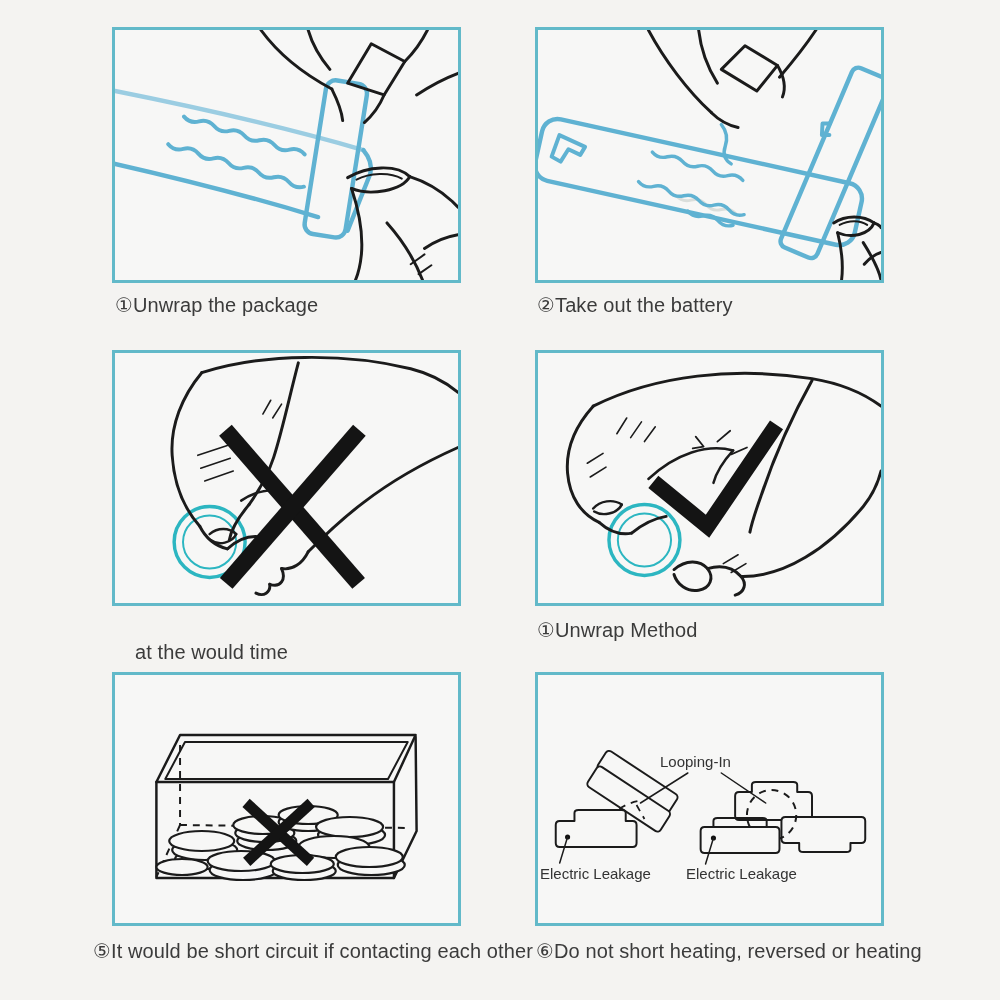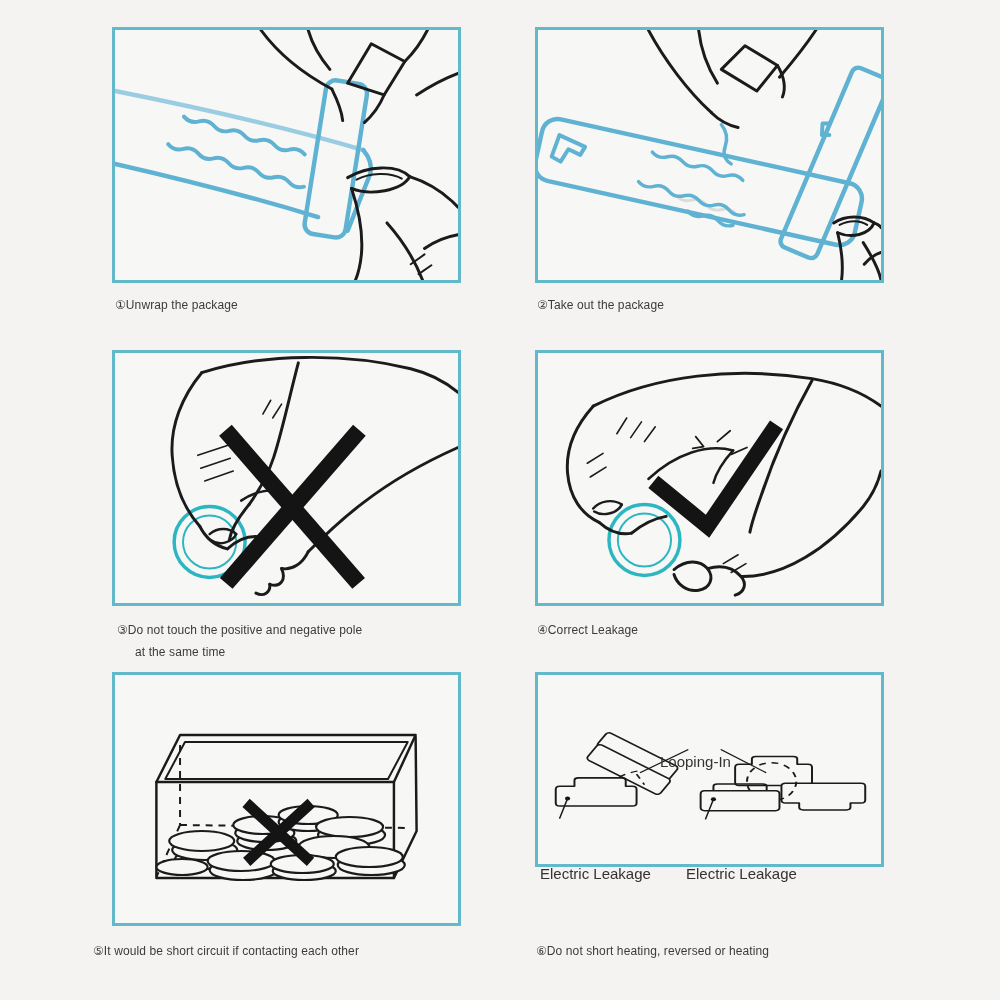--- a/index.html
+++ b/index.html
@@ -7,21 +7,21 @@
     width:1000px;height:1000px;position:relative;overflow:hidden;
     background:#f4f3f1;
     font-family:"Liberation Sans","DejaVu Sans",sans-serif;
   }
   .panel{
     position:absolute;box-sizing:border-box;
     border:3px solid #62b9c9;background:#f7f7f6;
   }
   .panel svg{display:block;width:100%;height:100%;}
   .caption{
-    position:absolute;color:#3b3b3b;font-size:12px;line-height:22px;
+    position:absolute;color:#3b3b3b;font-size:20px;line-height:22px;
     white-space:nowrap;letter-spacing:0.1px;
   }
   .indent{display:inline-block;margin-left:18px;}
   .p6label{
     position:absolute;color:#333;font-size:15px;line-height:18px;
     white-space:nowrap;
   }
   .ink{stroke:#1b1b1b;fill:none;stroke-linecap:round;stroke-linejoin:round;}
   .pkg{stroke:#5fb2d2;fill:none;stroke-linecap:round;stroke-linejoin:round;}
   .pkglight{stroke:#9bcde2;fill:none;stroke-linecap:round;}
@@ -186,21 +186,21 @@
       <ellipse class="coin" cx="68" cy="192" rx="26" ry="8"></ellipse>
     </g>
 
     <g fill="#141414">
       <rect x="122" y="152" width="88" height="11" transform="rotate(42 166 157)"></rect>
       <rect x="122" y="152" width="88" height="11" transform="rotate(-42 166 157)"></rect>
     </g>
   </svg>
 </div>
 
-<div class="panel" style="left:535px;top:672px;width:349px;height:195px">
+<div class="panel" style="left:535px;top:672px;width:349px;height:254px">
   <svg viewBox="0 0 348 248" preserveAspectRatio="none">
 
     <g>
       <rect class="batt" stroke-width="2" x="58" y="96" width="86" height="22" rx="4" transform="rotate(33 101 107)"></rect>
     </g>
     <g>
       <rect class="batt" stroke-width="2" x="48" y="112" width="88" height="24" rx="4" transform="rotate(33 92 124)"></rect>
     </g>
     <path class="dash" stroke-width="1.8" d="M64,152 q16,-22 38,-26"></path>
     <path class="dash" stroke-width="1.8" d="M100,130 l8,14 M70,156 l-12,14"></path>
@@ -217,20 +217,20 @@
     <path class="ink" stroke-width="1.5" d="M30,162 L22,188"></path>
     <circle cx="178" cy="163" r="2.6" fill="#111"></circle>
     <path class="ink" stroke-width="1.5" d="M178,163 L170,189"></path>
   </svg>
   <div class="p6label" style="left:122px;top:78px">Looping-In</div>
   <div class="p6label" style="left:2px;top:190px">Electric Leakage</div>
   <div class="p6label" style="left:148px;top:190px">Electric Leakage</div>
 </div>
 
 <div class="caption" style="left:115px;top:294px">①Unwrap the package</div>
-<div class="caption" style="left:537px;top:294px">②Take out the package</div>
+<div class="caption" style="left:537px;top:294px">②Take out the battery</div>
 <div class="caption" style="left:117px;top:619px">
-  <span>③Do not touch the positive and negative pole</span><br>
-  <span class="indent">at the same time</span>
-</div>
-<div class="caption" style="left:537px;top:619px">④Correct Leakage</div>
+  <br>
+  <span class="indent">at the would time</span>
+</div>
+<div class="caption" style="left:537px;top:619px">①Unwrap Method</div>
 <div class="caption" style="left:93px;top:940px">⑤It would be short circuit if contacting each other</div>
 <div class="caption" style="left:536px;top:940px">⑥Do not short heating, reversed or heating</div>
 
 </body></html>

